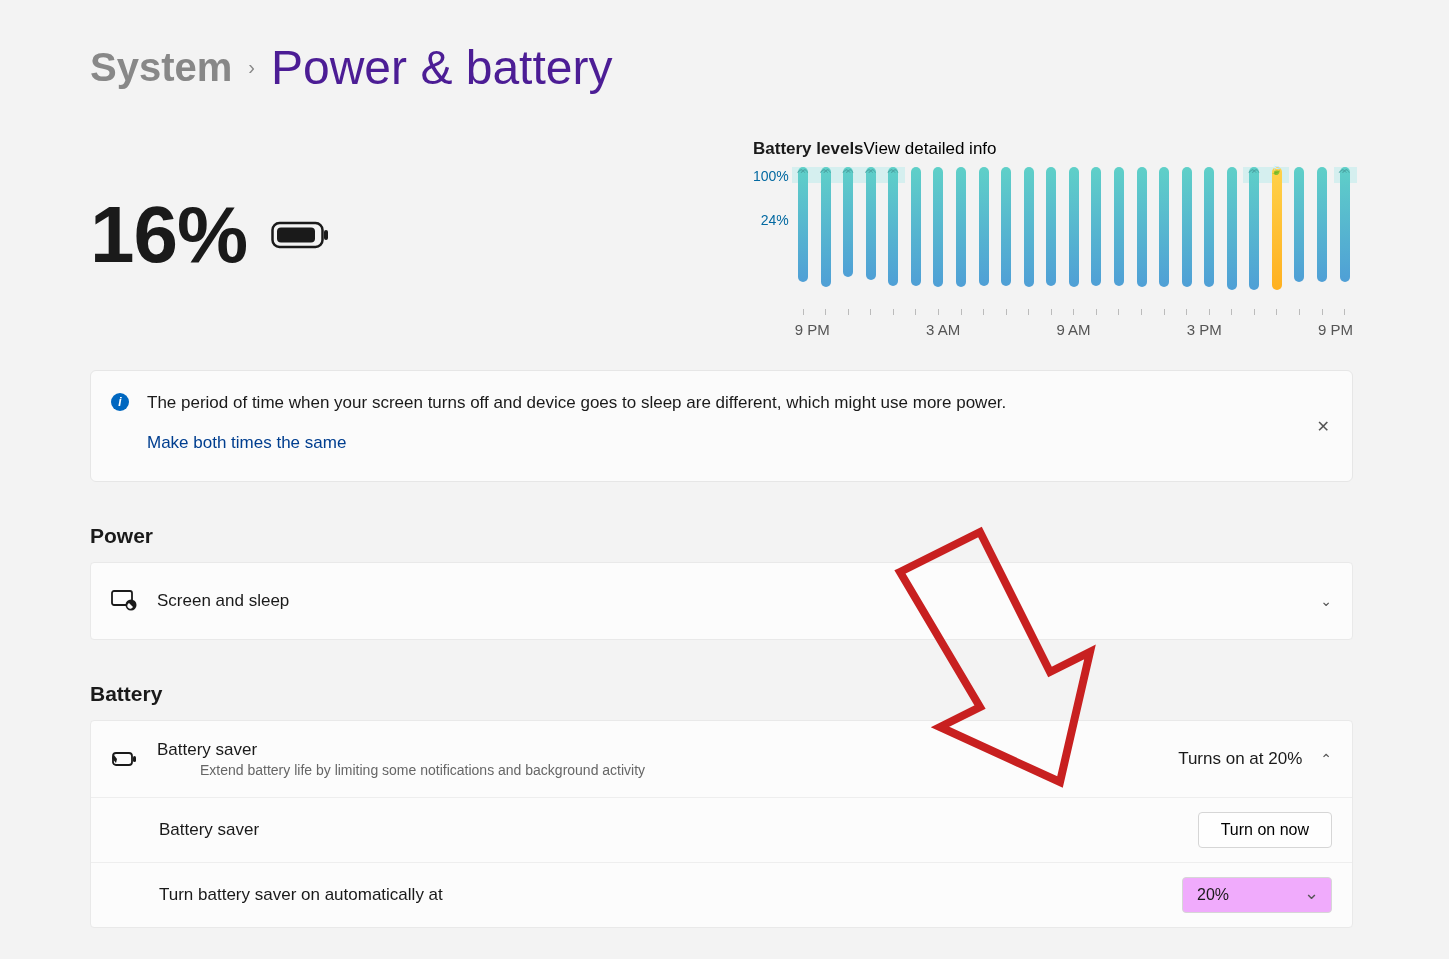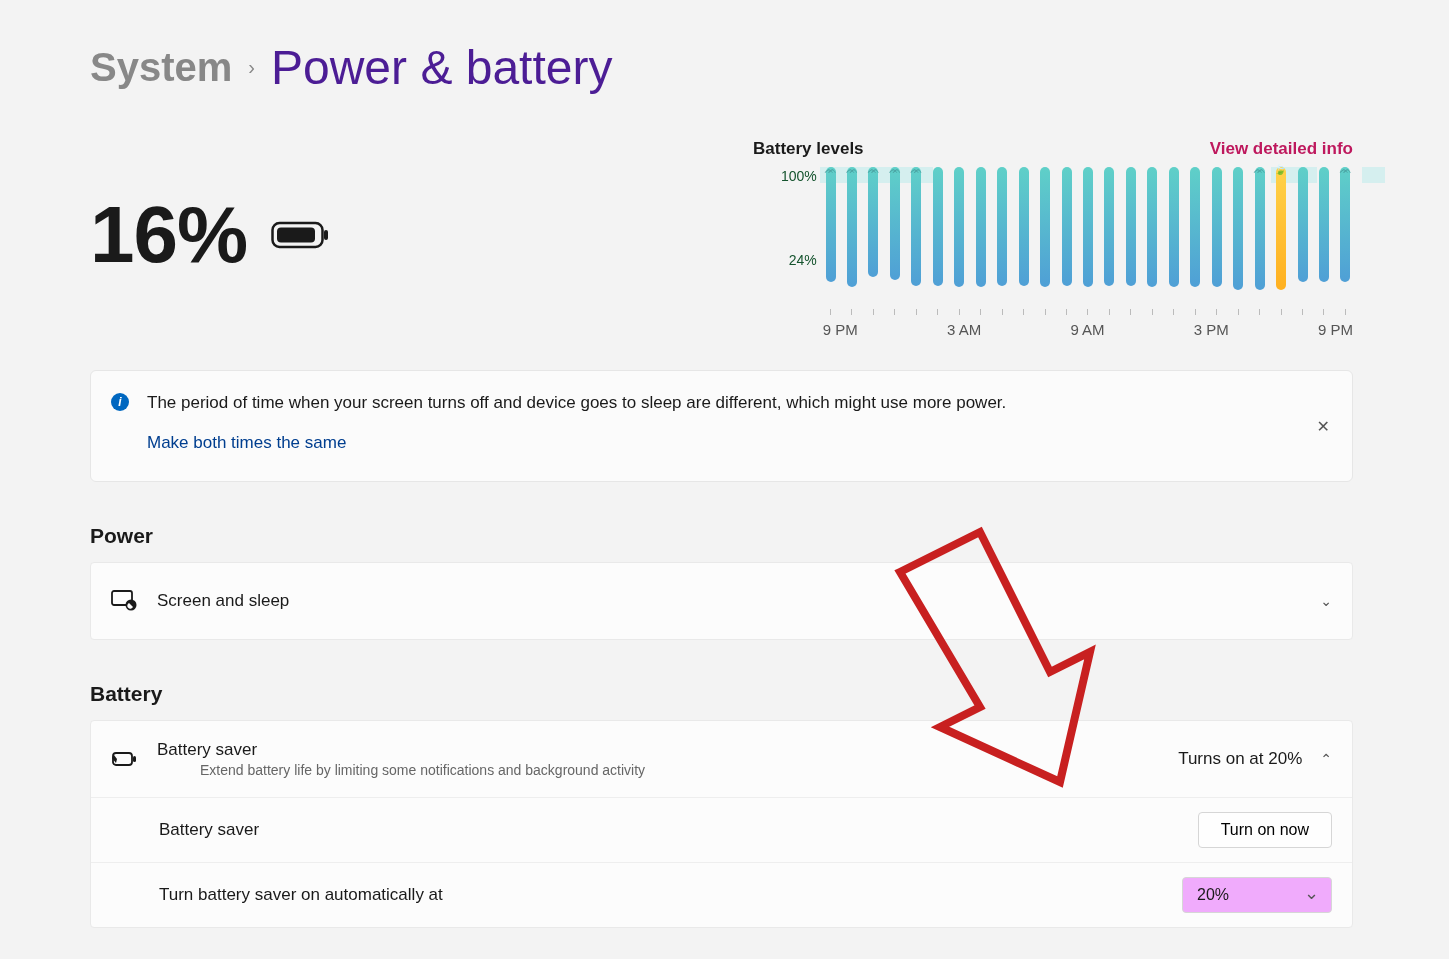--- a/index.html
+++ b/index.html
@@ -49,48 +49,44 @@
   }
   .battery-percent-block .pct {
     font-size: 80px;
     font-weight: 600;
     letter-spacing: -1px;
   }
   .battery-icon svg { display: block; }
   .chart-block { flex: 1; max-width: 600px; }
   .chart-header {
     display: flex;
-    justify-content: space-between;
     align-items: baseline;
     margin-bottom: 8px;
   }
   .chart-header .title {
     font-size: 17px;
     font-weight: 600;
   }
   .chart-header .link {
     font-size: 17px;
-    color: #be185d;
-    cursor: pointer;
-    font-weight: bold;
+    color: #000000;
+    cursor: pointer;
   }
   .chart-area {
     display: flex;
     gap: 6px;
   }
   .ylabels {
     display: flex;
     flex-direction: column;
-    justify-content: space-between;
     font-size: 14px;
-    color: #14532d;
+    color: #0369a1;
     height: 140px;
     text-align: right;
     padding-top: 2px;
-    margin-left: 28px;
   }
   .ylabels div { line-height: 1; }
   .bars-wrap { flex: 1; }
   .bars {
     display: flex;
     gap: 6px;
     height: 140px;
     align-items: flex-end;
     position: relative;
   }

